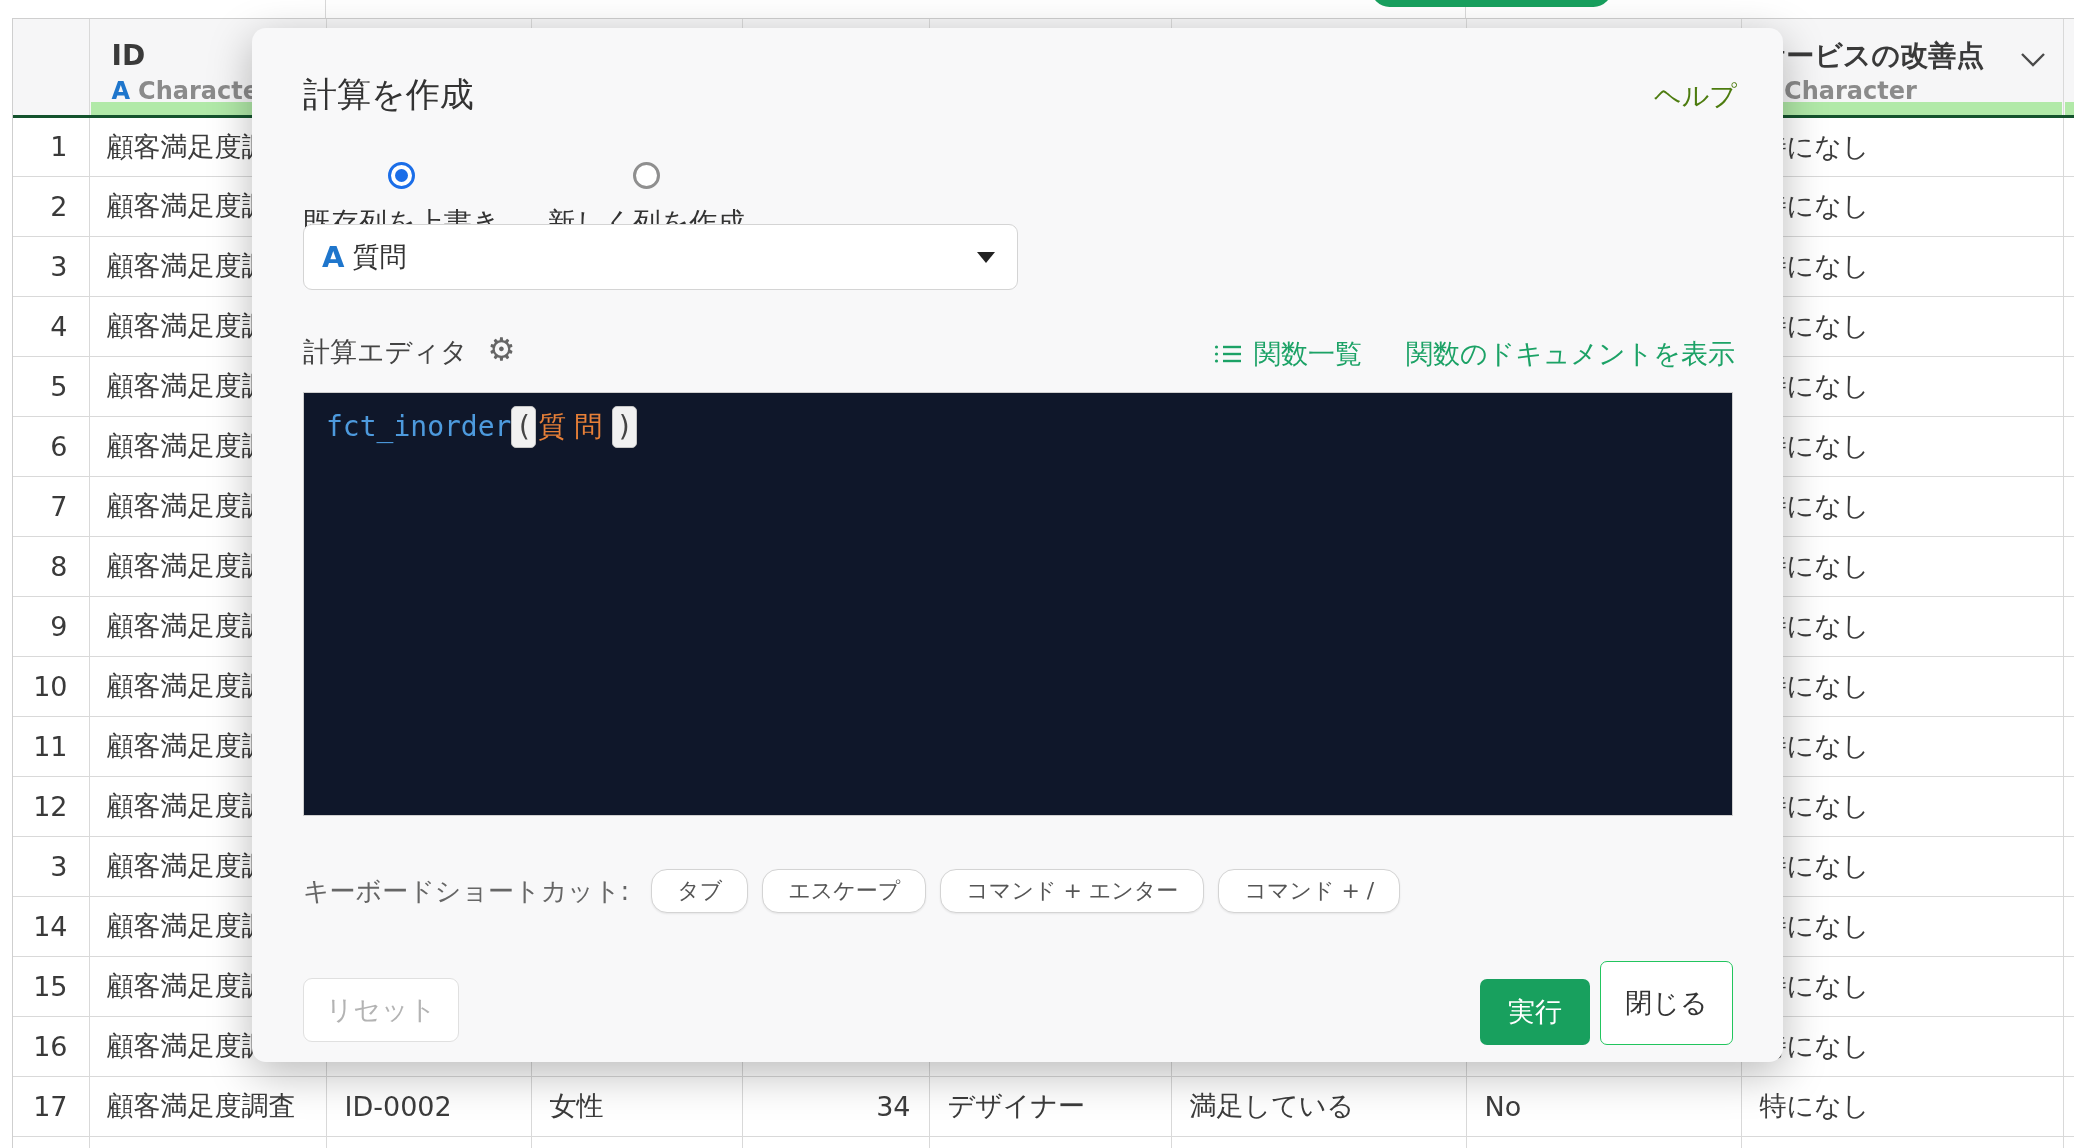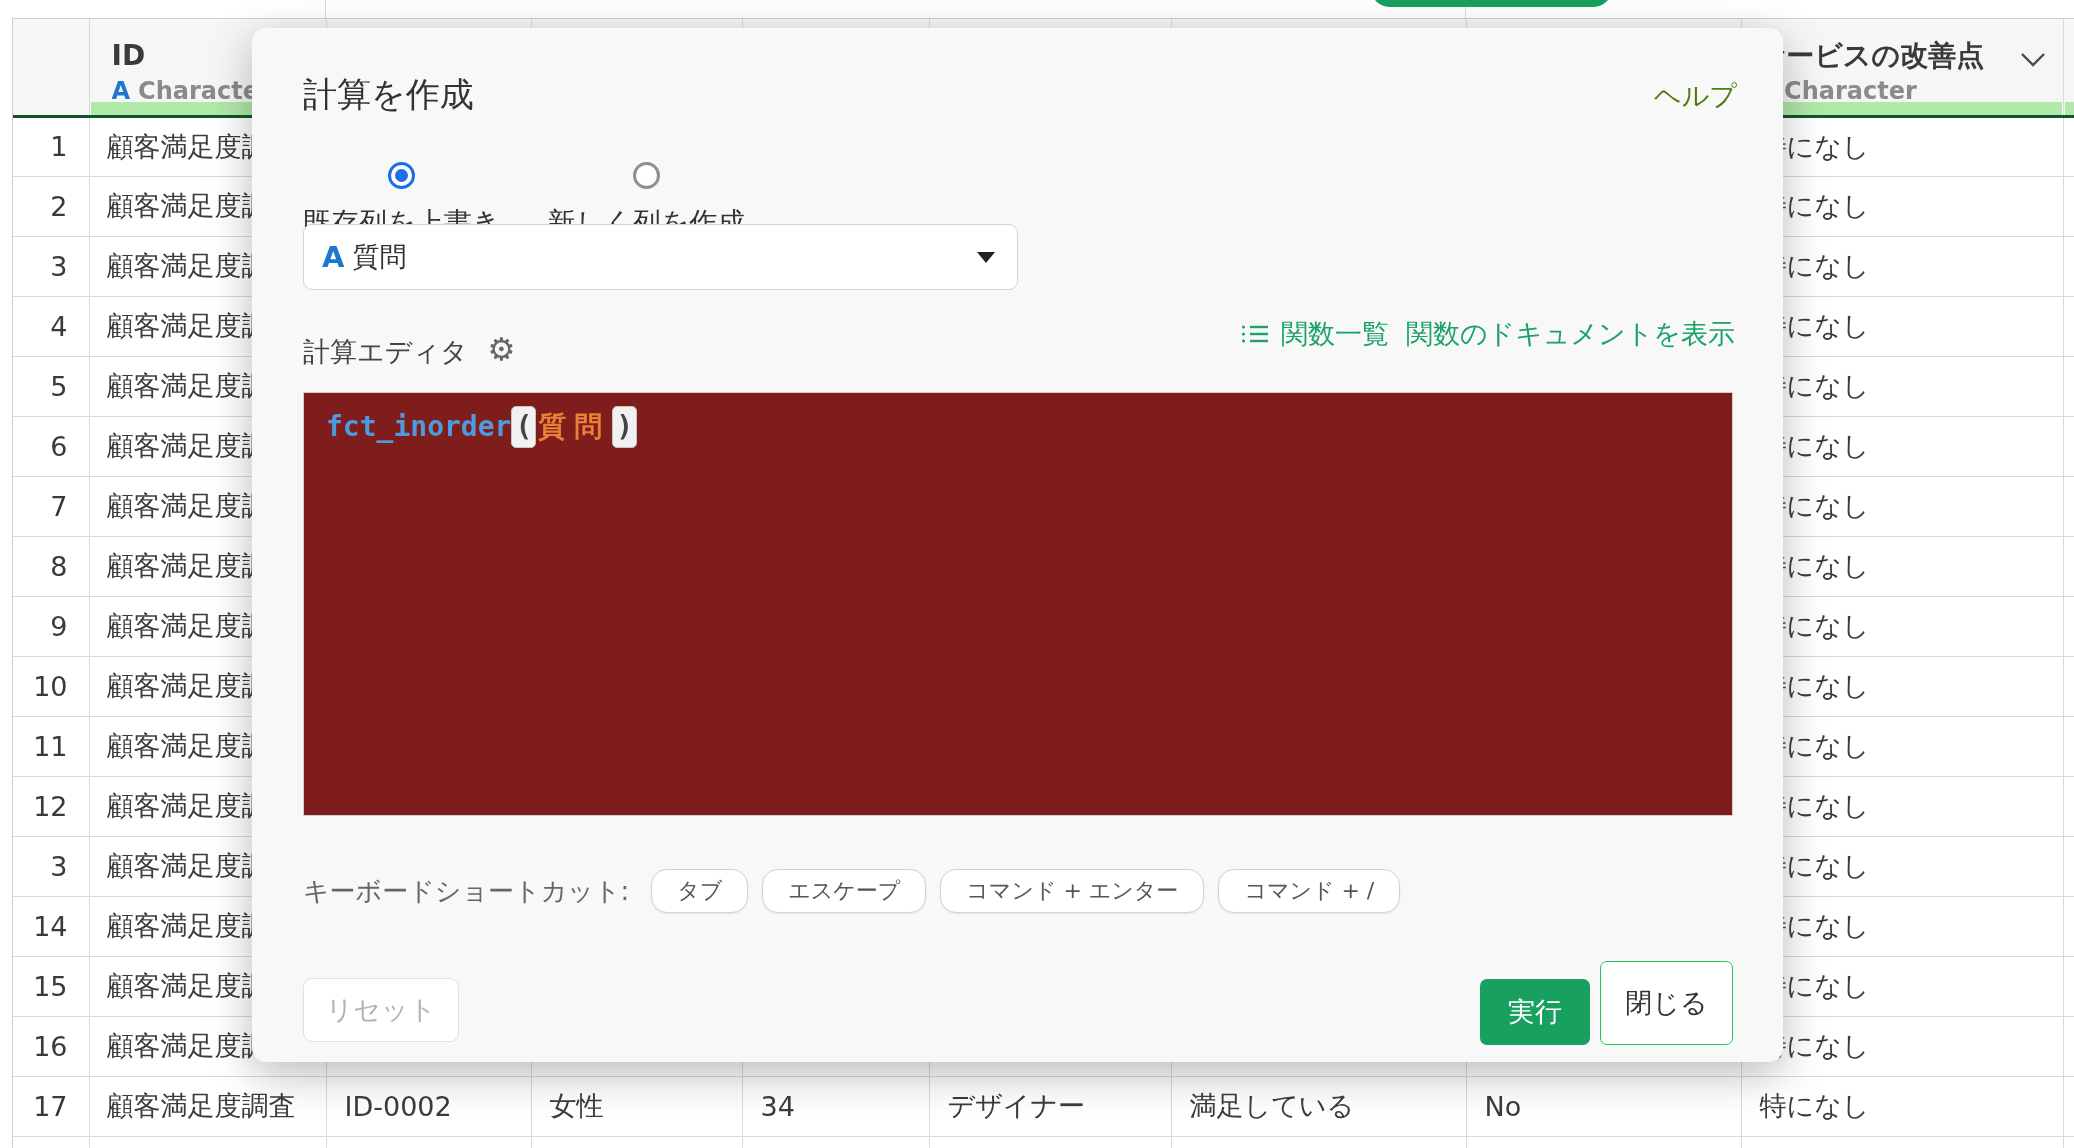--- a/index.html
+++ b/index.html
@@ -18,21 +18,21 @@
     overflow:hidden; white-space:nowrap; vertical-align:middle; }
   thead th { height:97px; background:#f6f6f7; position:relative; text-align:left;
     vertical-align:top; border-bottom:3px solid #14532d; }
   .col-name { font-size:28px; font-weight:700; color:#3a3a3a; padding:22px 0 0 22px; line-height:30px; }
   .col-type { font-size:24px; color:#8b8b8b; padding-left:22px; margin-top:6px; }
   .type-a { color:#1f76cc; font-weight:700; margin-right:8px; }
   .green-bar { position:absolute; left:1px; right:1px; bottom:0; height:13px; background:#b1e9a8; }
   .chev { position:absolute; right:16px; top:32px; }
   tbody td { height:60px; font-size:27px; color:#3c3c3c; background:#fff; padding:0 18px; }
   td.num { text-align:right; padding-right:21px; color:#3a3a3a; }
-  td.right { }
+  td.right { text-align:right; }
 
   
   #modal { position:absolute; left:252px; top:28px; width:1531px; height:1034px;
     background:#f8f8f9; border-radius:14px; box-shadow:0 12px 44px rgba(0,0,0,.27); z-index:10; }
   #modal .abs { position:absolute; }
   #dlg-title { left:51px; top:44px; font-size:34px; color:#333; }
   #help-link { right:46px; top:50px; font-size:27px; color:#4d7c0f; text-decoration:none; cursor:pointer; }
   #radio-row { left:51px; top:134px; display:flex; gap:47px; align-items:center; }
   .radio-option { display:flex; align-items:center; gap:15px; cursor:pointer;flex-direction:column; }
   .radio-circle { width:27px; height:27px; border-radius:50%; border:3px solid #8f8f8f; background:#fff;
@@ -43,24 +43,24 @@
   #column-select { left:51px; top:196px; width:715px; height:66px; background:#fff;
     border:1px solid #d4d4d4; border-radius:9px; display:flex; align-items:center;
     padding:0 22px 0 18px; cursor:pointer; }
   #column-select .type-a { font-size:29px; }
   #column-select .val { font-size:27px; color:#333; }
   #select-caret { margin-left:auto; width:0; height:0;
     border-left:9px solid transparent; border-right:9px solid transparent; border-top:11px solid #222; }
   #editor-label-row { left:51px; top:306px; display:flex; align-items:flex-start; gap:20px; }
   #editor-label-row .lbl { font-size:27px; color:#444; }
   #gear { font-size:31px; color:#666; cursor:pointer; line-height:1; }
-  #links-row { right:48px; top:288px; display:flex; align-items:center; gap:17px; }
+  #links-row { right:48px; top:308px; display:flex; align-items:center; gap:44px; }
   .green-link { display:flex; align-items:center; gap:12px; color:#1ca266; font-size:27px; cursor:pointer; text-decoration:none; }
-  #code-editor { left:51px; top:364px; width:1430px; height:424px; background:#7f1d1d;
-    border:1px solid #cfcfcf; padding:13px 0 0 22px; cursor:text;font-weight:bold; }
+  #code-editor { left:51px; top:364px; width:1430px; height:424px; background:#0f172a;
+    border:1px solid #cfcfcf; padding:13px 0 0 22px; cursor:text; }
   #code-line { font-family:"DejaVu Sans Mono","Liberation Mono",monospace; font-size:28px; line-height:40px; }
   .code-fn { color:#4d9add; }
   .paren-chip { display:inline-block; border:1px solid #c4c4c4; background:#f1f1f1; border-radius:5px;
     padding:0 3px; color:#444; }
   .code-arg { color:#e88038; letter-spacing:8px; padding:0 2px; }
   #shortcut-row { left:51px; top:841px; display:flex; align-items:center; gap:14px; }
   #shortcut-label { font-size:26px; color:#666; margin-right:8px; }
   .keycap { height:44px; display:inline-flex; align-items:center; padding:16px 25px; background:#fff;
     border:1px solid #d4d4d4; border-radius:16px; font-size:22px; color:#555;
     box-shadow:0 1px 2px rgba(0,0,0,.08); }

